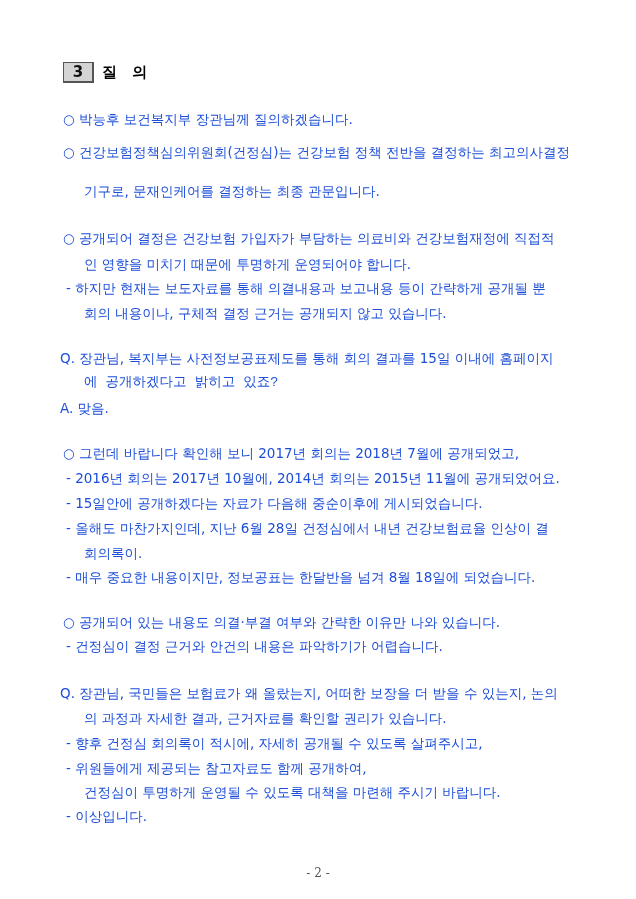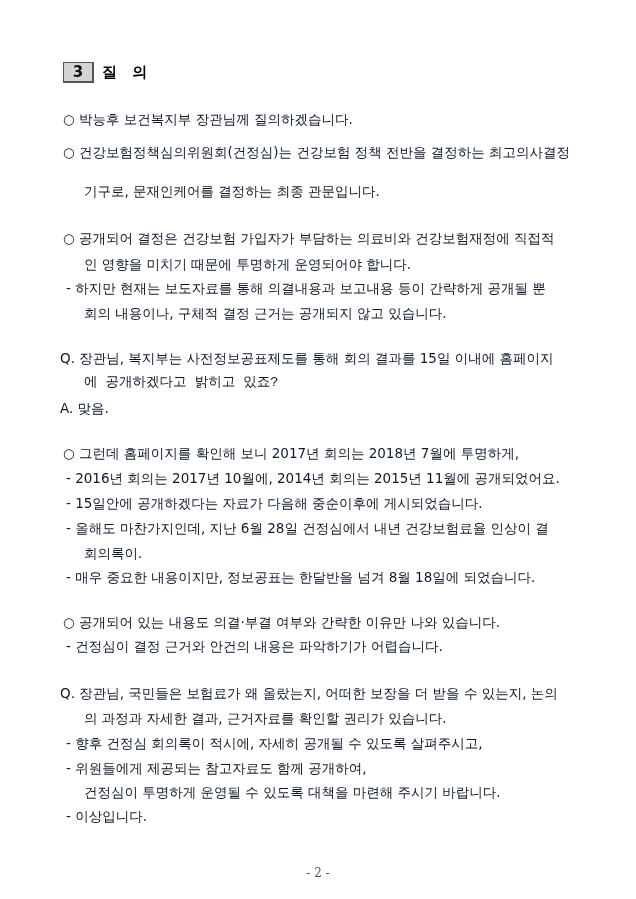--- a/index.html
+++ b/index.html
@@ -19,21 +19,21 @@
       font-family: "DejaVu Sans", "Liberation Sans", sans-serif;
       font-weight: bold; font-size: 15px; color: #111;
     }
     .heading-title {
       margin-left: 8px;
       font-family: "DejaVu Sans", "Liberation Sans", sans-serif;
       font-weight: bold; font-size: 15px; color: #000000; letter-spacing: 5px;
     }
     .line {
       position: absolute; white-space: nowrap;
-      font-size: 13.5px; line-height: 16px; color: #0f172a;
+      font-size: 13.5px; line-height: 16px; color: #1d4ed8;
       font-family: "DejaVu Sans", "Liberation Sans", sans-serif;
     }
     .footer {
       position: absolute; left: 0; width: 636px; top: 866px;
       text-align: center; font-size: 12px; color: #555;
       font-family: "DejaVu Serif", "Liberation Serif", serif;
     }
   </style>
 </head>
 <body>
@@ -47,21 +47,21 @@
     <div class="line" style="left: 63px; top: 111px;">○ 박능후 보건복지부 장관님께 질의하겠습니다.</div>
     <div class="line" style="left: 63px; top: 144px;">○ 건강보험정책심의위원회(건정심)는 건강보험 정책 전반을 결정하는 최고의사결정</div>
     <div class="line" style="left: 84px; top: 183px;">기구로, 문재인케어를 결정하는 최종 관문입니다.</div>
     <div class="line" style="left: 63px; top: 230px;">○ 공개되어 결정은 건강보험 가입자가 부담하는 의료비와 건강보험재정에 직접적</div>
     <div class="line" style="left: 84px; top: 256px;">인 영향을 미치기 때문에 투명하게 운영되어야 합니다.</div>
     <div class="line" style="left: 66px; top: 280px;">- 하지만 현재는 보도자료를 통해 의결내용과 보고내용 등이 간략하게 공개될 뿐</div>
     <div class="line" style="left: 84px; top: 305px;">회의 내용이나, 구체적 결정 근거는 공개되지 않고 있습니다.</div>
     <div class="line" style="left: 60px; top: 350px;">Q. 장관님, 복지부는 사전정보공표제도를 통해 회의 결과를 15일 이내에 홈페이지</div>
     <div class="line" style="left: 84px; top: 375px; font-family: Liberation Mono, monospace;">에 공개하겠다고 밝히고 있죠?</div>
     <div class="line" style="left: 60px; top: 400px;">A. 맞음.</div>
-    <div class="line" style="left: 63px; top: 445px;">○ 그런데 홈페이지를 확인해 보니 2017년 회의는 2018년 7월에 투명하게,</div>
+    <div class="line" style="left: 63px; top: 445px;">○ 그런데 바랍니다 확인해 보니 2017년 회의는 2018년 7월에 공개되었고,</div>
     <div class="line" style="left: 66px; top: 470px;">- 2016년 회의는 2017년 10월에, 2014년 회의는 2015년 11월에 공개되었어요.</div>
     <div class="line" style="left: 66px; top: 495px;">- 15일안에 공개하겠다는 자료가 다음해 중순이후에 게시되었습니다.</div>
     <div class="line" style="left: 66px; top: 520px;">- 올해도 마찬가지인데, 지난 6월 28일 건정심에서 내년 건강보험료율 인상이 결</div>
     <div class="line" style="left: 84px; top: 545px;">회의록이.</div>
     <div class="line" style="left: 66px; top: 569px;">- 매우 중요한 내용이지만, 정보공표는 한달반을 넘겨 8월 18일에 되었습니다.</div>
     <div class="line" style="left: 63px; top: 614px;">○ 공개되어 있는 내용도 의결·부결 여부와 간략한 이유만 나와 있습니다.</div>
     <div class="line" style="left: 66px; top: 638px;">- 건정심이 결정 근거와 안건의 내용은 파악하기가 어렵습니다.</div>
     <div class="line" style="left: 60px; top: 685px;">Q. 장관님, 국민들은 보험료가 왜 올랐는지, 어떠한 보장을 더 받을 수 있는지, 논의</div>
     <div class="line" style="left: 84px; top: 710px;">의 과정과 자세한 결과, 근거자료를 확인할 권리가 있습니다.</div>
     <div class="line" style="left: 66px; top: 735px;">- 향후 건정심 회의록이 적시에, 자세히 공개될 수 있도록 살펴주시고,</div>

